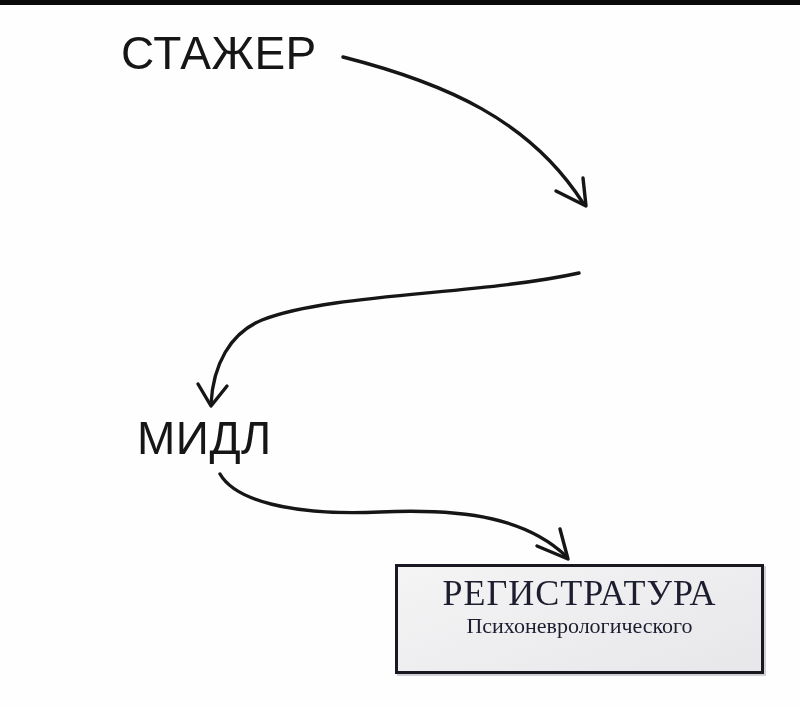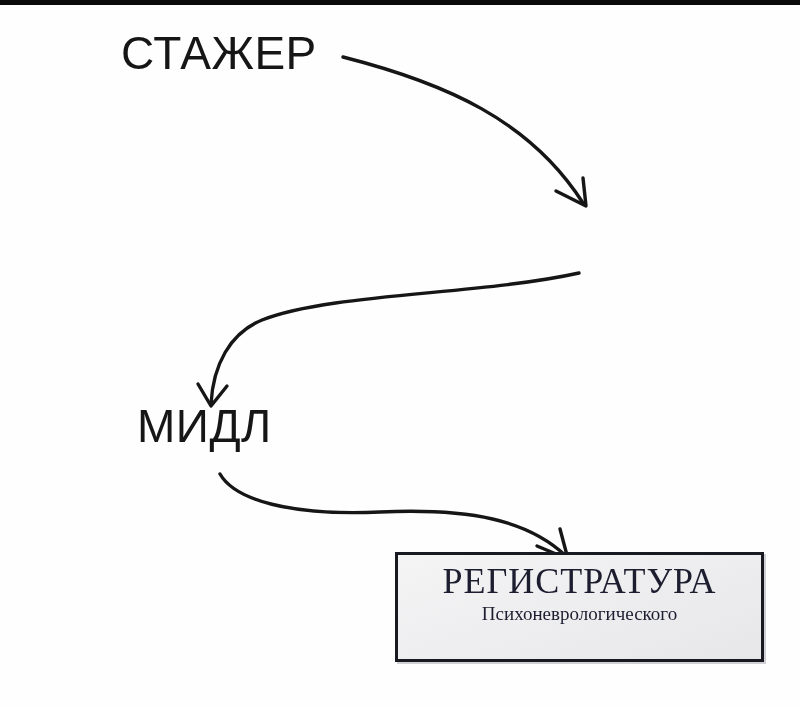--- a/index.html
+++ b/index.html
@@ -35,43 +35,43 @@
     position: absolute;
     font-size: 46px;
     line-height: 46px;
     font-weight: 400;
     color: #161616;
     letter-spacing: 0.5px;
     white-space: nowrap;
   }
   .node-stazher { left: 121px; top: 30px; }
   .node-dzhun   { left: 486px; top: 217px; }
-  .node-midl    { left: 137px; top: 403px; }
+  .node-midl    { left: 137px; top: 415px; }
 
   .sign {
     position: absolute;
-    left: 395px; top: 552px;
+    left: 395px; top: 564px;
     width: 369px; height: 110px;
     box-sizing: border-box;
     border: 3px solid #191922;
     background: linear-gradient(160deg, #f4f4f5 0%, #ebebed 70%, #e7e7e9 100%);
     text-align: center;
     box-shadow: 2px 2px 0 rgba(120,120,135,0.35);
   }
   .sign-title {
     margin-top: 8px;
     font-family: "Liberation Serif", serif;
     font-size: 36px;
     line-height: 36px;
     letter-spacing: 1px;
     color: #1d1d30;
   }
   .sign-subtitle {
     font-family: "Liberation Serif", serif;
-    font-size: 19px;
+    font-size: 22px;
     line-height: 25px;
     color: #1d1d30;
   }
   .sign-subtitle.first { margin-top: 2px; }
 </style>
 </head>
 <body>
 
 <div class="canvas">
 

